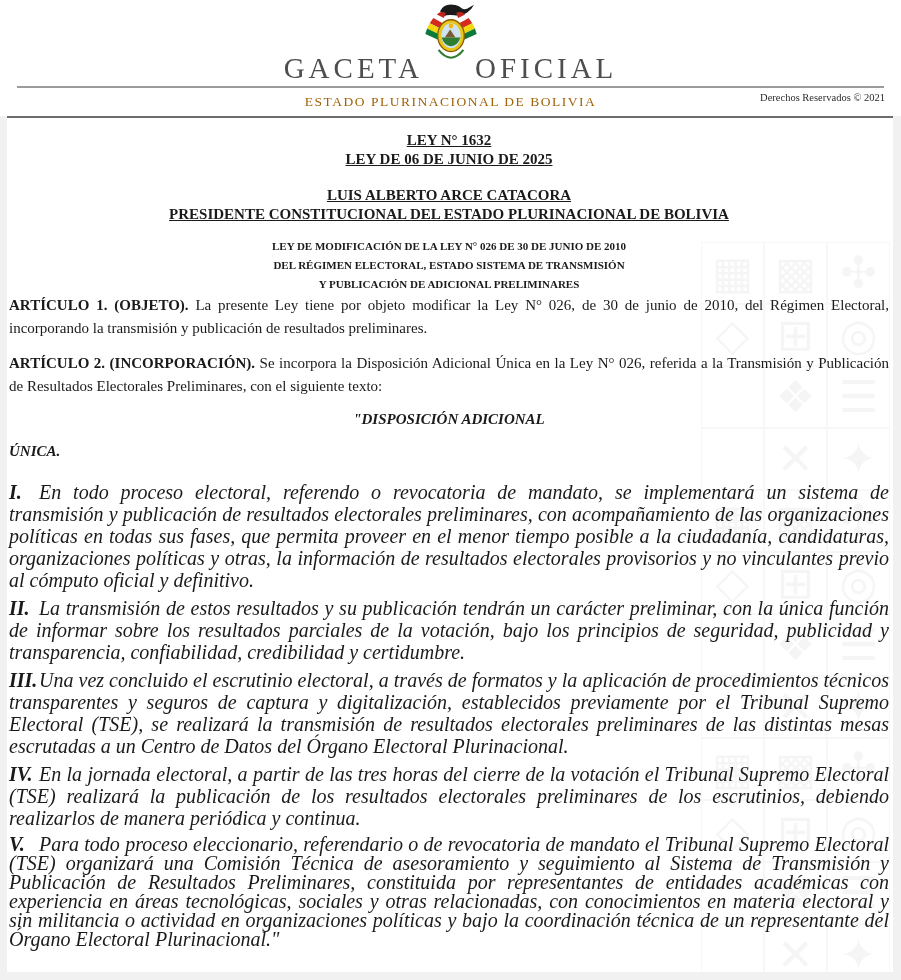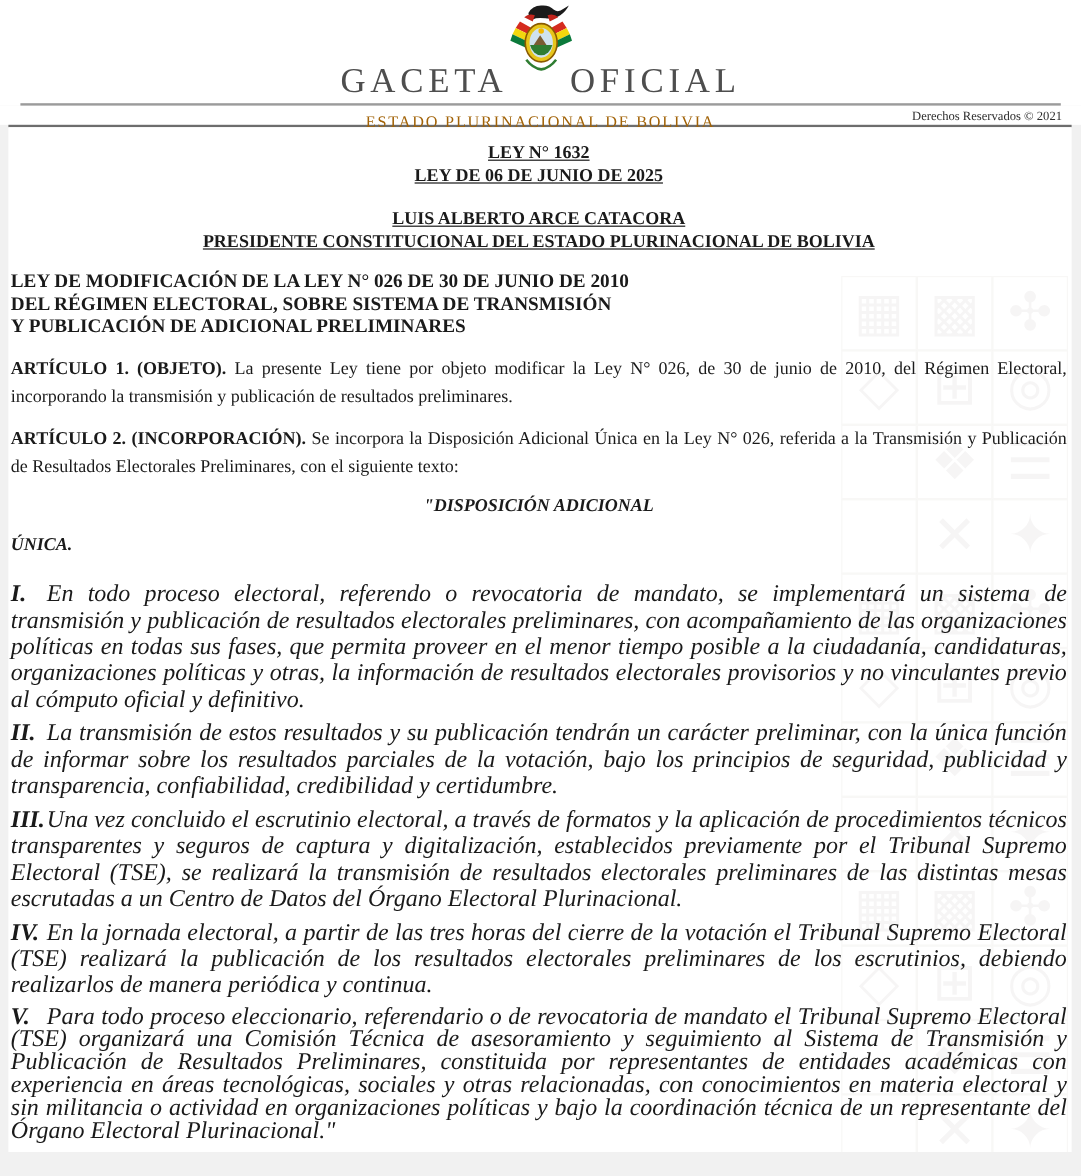--- a/index.html
+++ b/index.html
@@ -44,21 +44,21 @@
     margin-top: 12px;
   }
   .masthead-rule {
     position: absolute;
     bottom: 0; left: 17px; right: 17px;
     height: 2px;
     background: #9b9b9b;
   }
   
   .copyright-bar {
-    height: 16px;
+    height: 28px;
     background: #ffffff;
     text-align: right;
     padding-right: 16px;
     font-size: 10.5px;
     line-height: 20px;
     color: #2c2c2c;
   }
   .page-top-rule {
     margin: 0 8px 0 7px;
     height: 2px;
@@ -121,23 +121,24 @@
     margin-bottom: 14px;
   }
   .decree {
     font-weight: bold;
     font-size: 15px;
     line-height: 19px;
     margin-bottom: 13px;
   }
   .law-title {
     font-weight: bold;
-    font-size: 16px;
-    line-height: 19px;
-    margin-bottom: 15px;
+    text-align: center;
+    font-size: 11px;
+    line-height: 19px;
+    margin-bottom: 0;
   }
   .para {
     text-align: justify;
     font-size: 15px;
     line-height: 23px;
   }
   .article { margin-bottom: 12px; }
   .article .label { font-weight: bold; }
   .dispo-heading {
     font-weight: bold;
@@ -253,21 +254,21 @@
     <div class="h-center mb-after-date">LEY DE 06 DE JUNIO DE 2025</div>
 
     <div class="h-center">LUIS ALBERTO ARCE CATACORA</div>
     <div class="h-center mb-after-title">PRESIDENTE CONSTITUCIONAL DEL ESTADO PLURINACIONAL DE BOLIVIA</div>
 
 
 
 
     <div class="law-title">
       <div>LEY DE MODIFICACIÓN DE LA LEY N° 026 DE 30 DE JUNIO DE 2010</div>
-      <div>DEL RÉGIMEN ELECTORAL, SOBRE SISTEMA DE TRANSMISIÓN</div>
+      <div>DEL RÉGIMEN ELECTORAL, ESTADO SISTEMA DE TRANSMISIÓN</div>
       <div>Y PUBLICACIÓN DE ADICIONAL PRELIMINARES</div>
     </div>
 
     <p class="para article">
       <b class="label">ARTÍCULO 1. (OBJETO).</b>
       <span>La presente Ley tiene por objeto modificar la Ley N° 026, de 30 de junio de 2010, del Régimen Electoral, incorporando la transmisión y publicación de resultados preliminares.</span>
     </p>
 
     <p class="para article">
       <b class="label">ARTÍCULO 2. (INCORPORACIÓN).</b>

